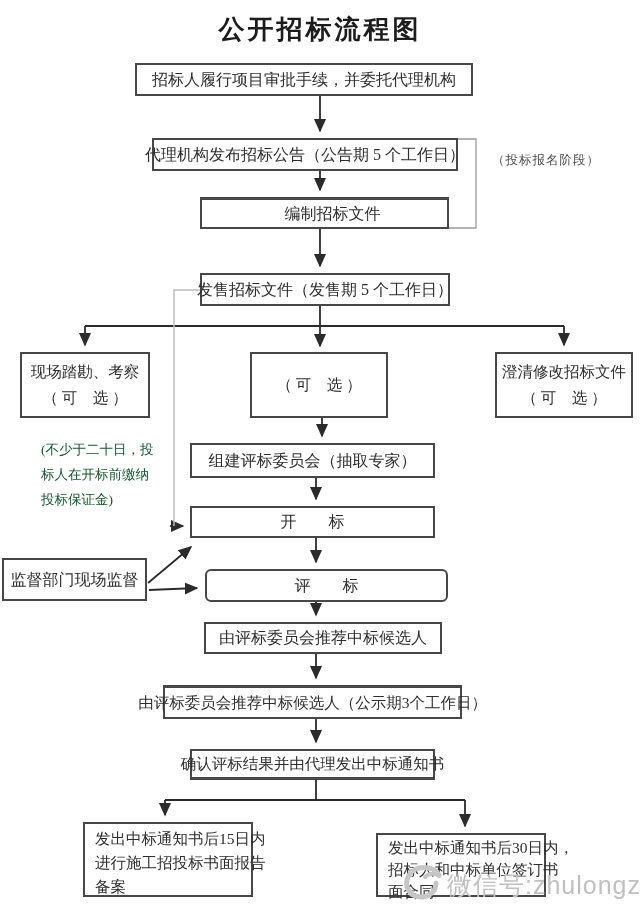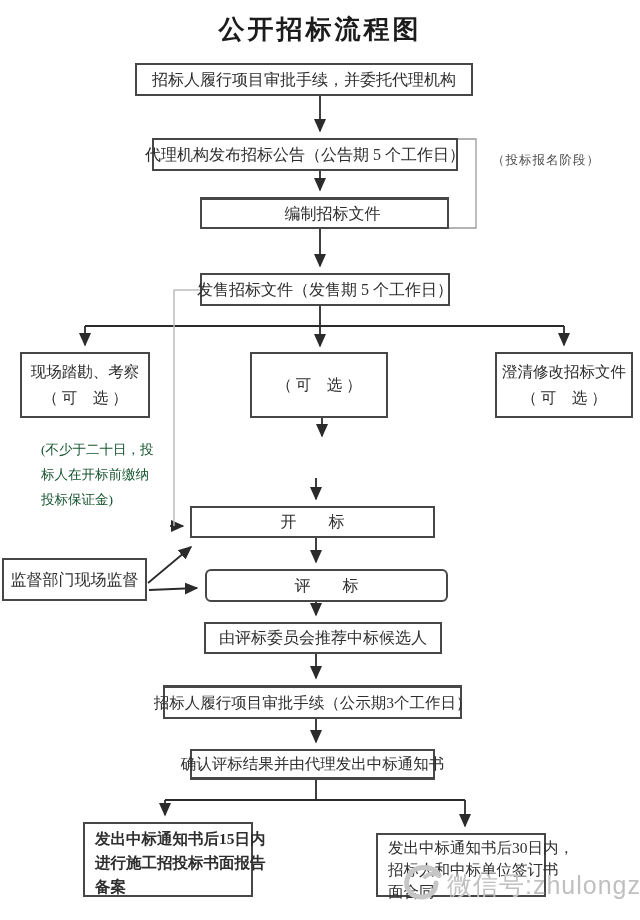--- a/index.html
+++ b/index.html
@@ -32,21 +32,21 @@
   #node-qa         {left:250px;top:352px;width:138px;height:66px;font-size:15.5px;}
   #node-clarify    {left:495px;top:352px;width:138px;height:66px;font-size:15.5px;}
   #node-committee  {left:190px;top:443px;width:245px;height:35px;}
   #node-opening    {left:190px;top:506px;width:245px;height:32px;}
   #node-supervision{left:2px;  top:558px;width:145px;height:43px;}
   #node-evaluation {left:205px;top:569px;width:243px;height:33px;border-radius:6px;}
   #node-recommend  {left:204px;top:622px;width:238px;height:32px;}
   #node-publicity  {left:163px;top:685px;width:299px;height:34px;font-size:15.5px;border-top-width:3px;}
   #node-confirm    {left:190px;top:749px;width:245px;height:31px;font-size:15.5px;border-bottom-width:3px;}
   #node-record     {left:83px; top:822px;width:170px;height:75px;align-items:flex-start;justify-content:flex-start;
-                    padding:3px 6px 0 10px;text-align:left;font-size:15.5px;line-height:24px;font-weight:bold;}
+                    padding:3px 6px 0 10px;text-align:left;font-size:15.5px;line-height:24px;}
   #node-contract   {left:376px;top:833px;width:170px;height:64px;align-items:flex-start;justify-content:flex-start;
                     padding:2px 12px 0 10px;text-align:left;font-size:15.5px;line-height:22px;}
   
   #watermark{
     position:absolute;left:395px;top:863px;display:flex;align-items:center;z-index:3;
     font-family:"Liberation Sans","DejaVu Sans",sans-serif;
   }
   #watermark-text{font-size:25px;color:#c0c0c0;letter-spacing:1px;white-space:nowrap;}
 </style>
 </head>
@@ -120,39 +120,42 @@
     <div class="ln">澄清修改招标文件</div>
     <div class="ln">（ 可　选 ）</div>
   </div>
 
   <div class="side-note" id="deposit-note">
     <div class="ln">(不少于二十日，投</div>
     <div class="ln">标人在开标前缴纳</div>
     <div class="ln">投标保证金)</div>
   </div>
 
+  <div class="node" id="node-committee">
+    <div class="ln">组建评标委员会（抽取专家）</div>
+  </div>
 
   <div class="node" id="node-opening">
     <div class="ln">开　　标</div>
   </div>
 
   <div class="node" id="node-supervision">
     <div class="ln">监督部门现场监督</div>
   </div>
 
   <div class="node" id="node-evaluation">
     <div class="ln">评　　标</div>
   </div>
 
   <div class="node" id="node-recommend">
     <div class="ln">由评标委员会推荐中标候选人</div>
   </div>
 
   <div class="node" id="node-publicity">
-    <div class="ln">招标人履行项目审批手续（公示期3个工作日）</div>
+    <div class="ln">由评标委员会推荐中标候选人（公示期3个工作日）</div>
   </div>
 
   <div class="node" id="node-confirm">
     <div class="ln">确认评标结果并由代理发出中标通知书</div>
   </div>
 
   <div class="node" id="node-record">
     <div class="ln">发出中标通知书后15日内</div>
     <div class="ln">进行施工招投标书面报告</div>
     <div class="ln">备案</div>

